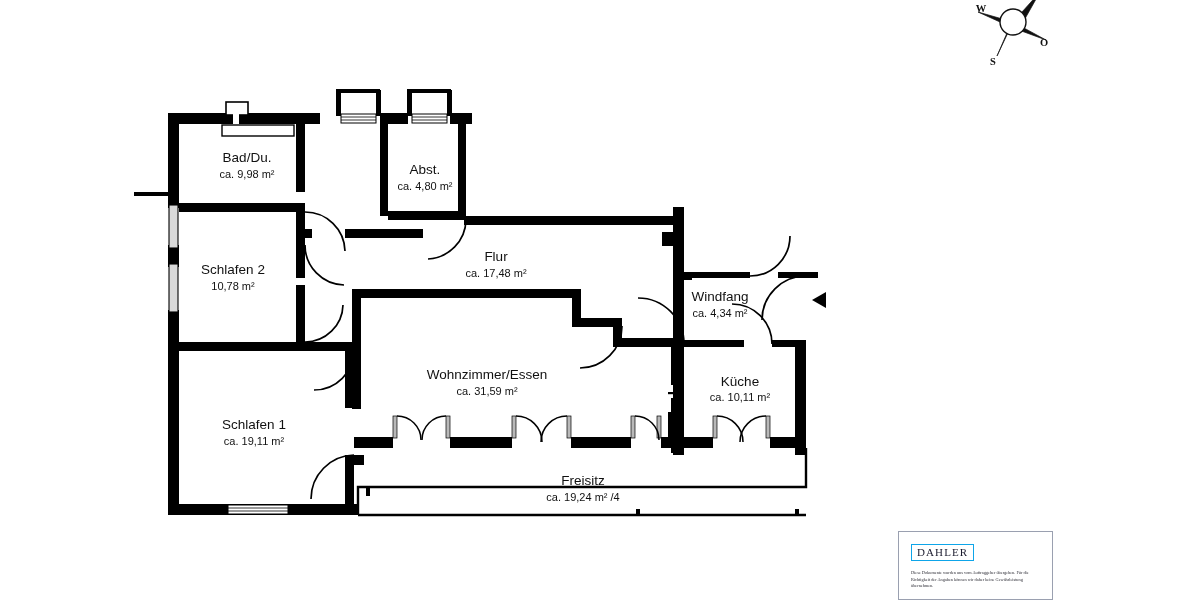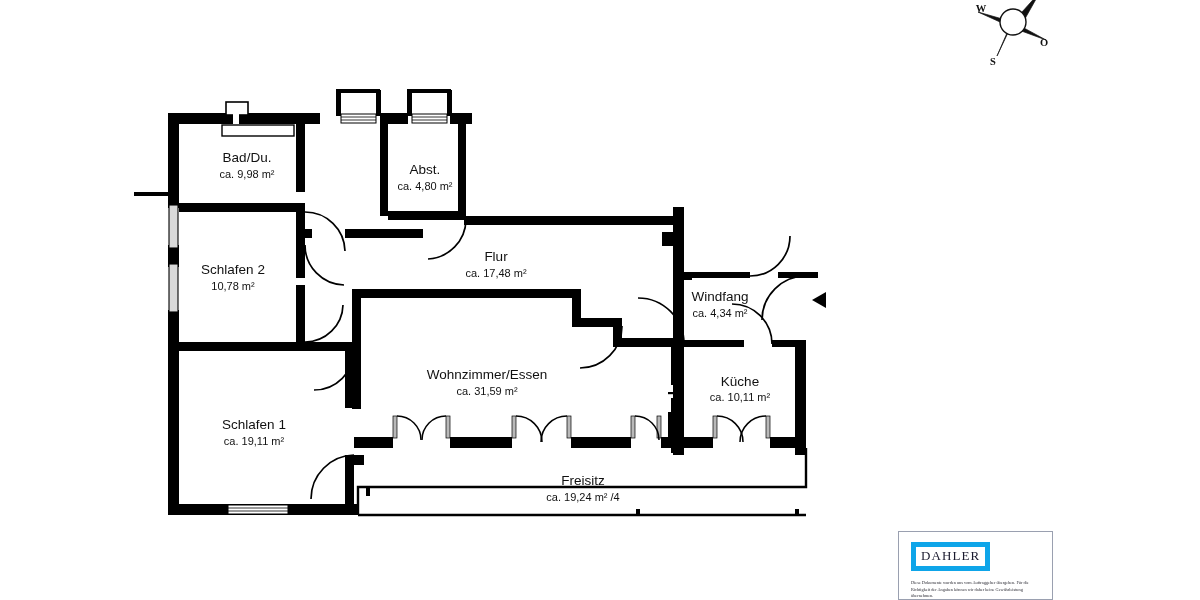--- a/index.html
+++ b/index.html
@@ -4,22 +4,22 @@
 <style>
   html,body{margin:0;padding:0;background:#ffffff;}
   body{width:1200px;height:600px;overflow:hidden;
        font-family:"Liberation Sans", sans-serif;color:#000;}
   #plan{position:relative;width:1200px;height:600px;}
   svg.layer{position:absolute;left:0;top:0;width:1200px;height:600px;}
   .rm-name{font-size:13.5px;text-anchor:middle;fill:#111;font-family:"Liberation Sans",sans-serif;}
   .rm-area{font-size:11px;text-anchor:middle;fill:#111;font-family:"Liberation Sans",sans-serif;}
   .cmp-l{font-size:10.5px;font-weight:bold;font-family:"Liberation Serif",serif;fill:#111;text-anchor:middle;}
   .logobox{position:absolute;border:1px solid #9aa0b0;background:#fff;box-sizing:border-box;}
-  .brand{display:inline-block;border:5px solid #0ea5e9;padding:1px 5px 2px 5px;
-         font-family:"Liberation Serif",serif;font-size:13px;letter-spacing:1.1px;color:#1a1a2e;}
+  .brand{display:inline-block;border:1px solid #0ea5e9;padding:1px 5px 2px 5px;
+         font-family:"Liberation Serif",serif;font-size:11px;letter-spacing:1.1px;color:#1a1a2e;}
   .fineprint{font-family:"Liberation Serif",serif;font-size:4.3px;line-height:1.55;
              color:#2a2a33;margin-top:9px;width:128px;}
 </style>
 </head>
 <body>
 
 <div id="plan">
 
   <svg class="layer" viewBox="0 0 1200 600">
 

